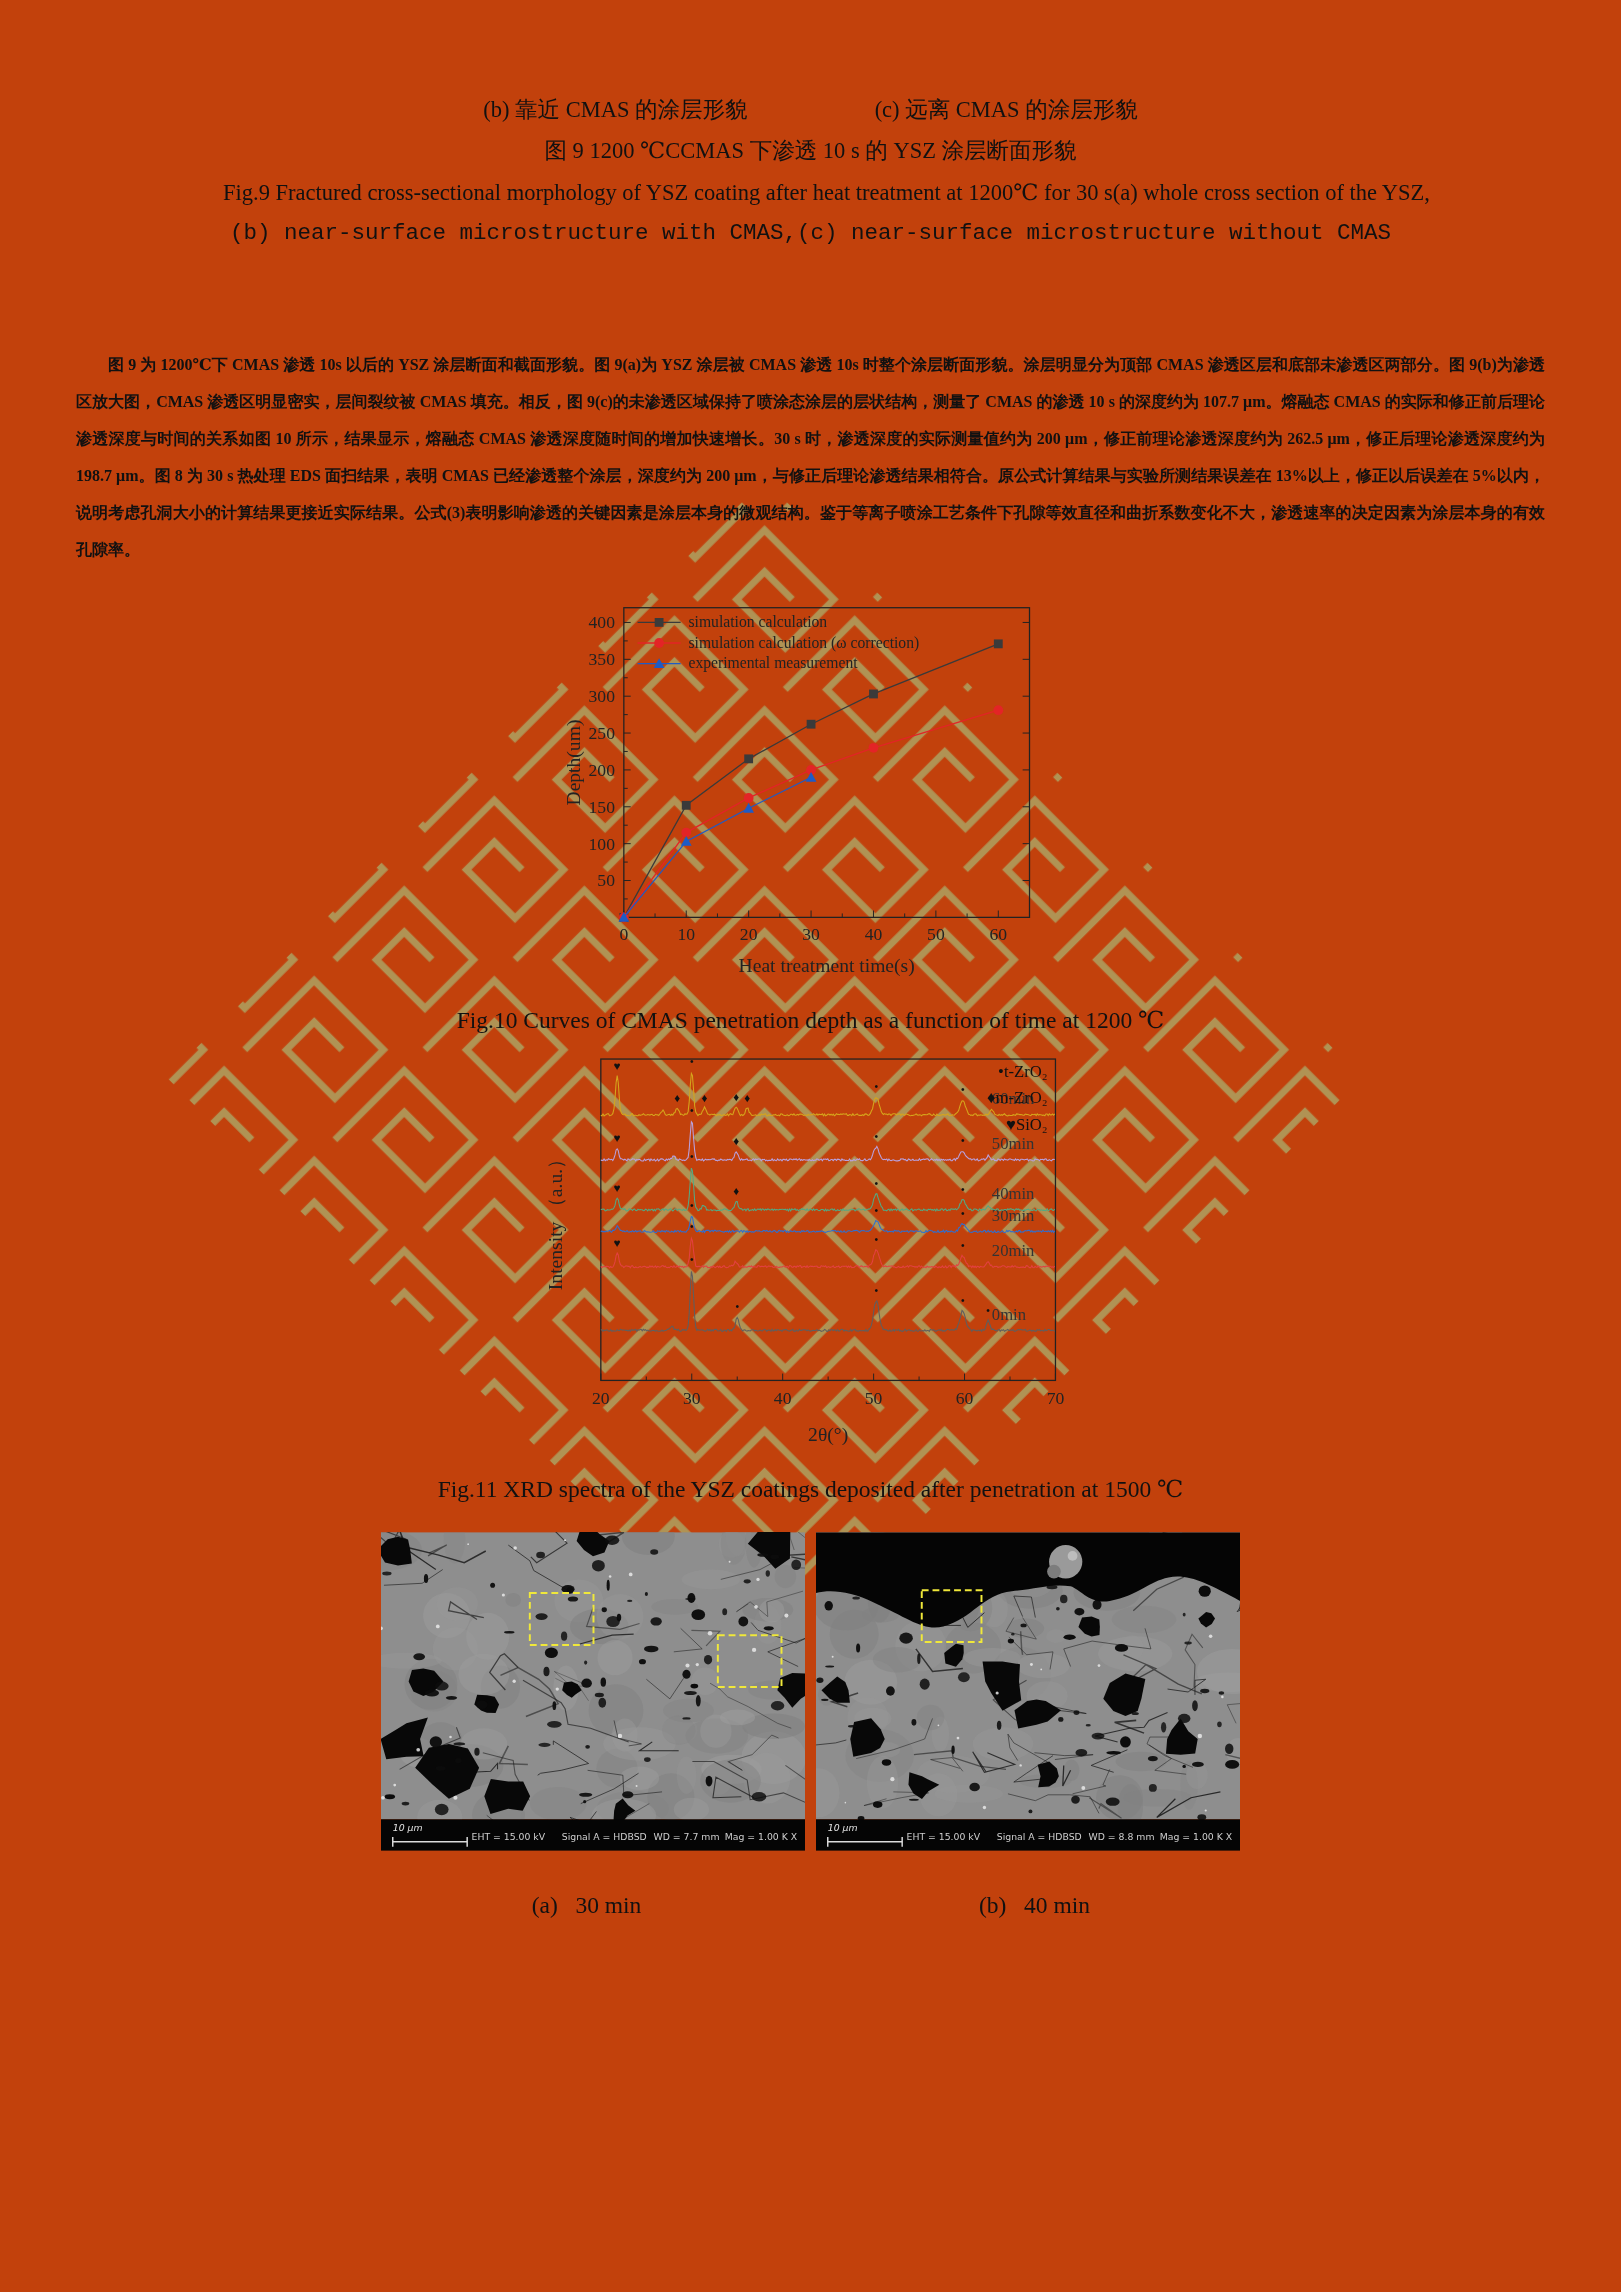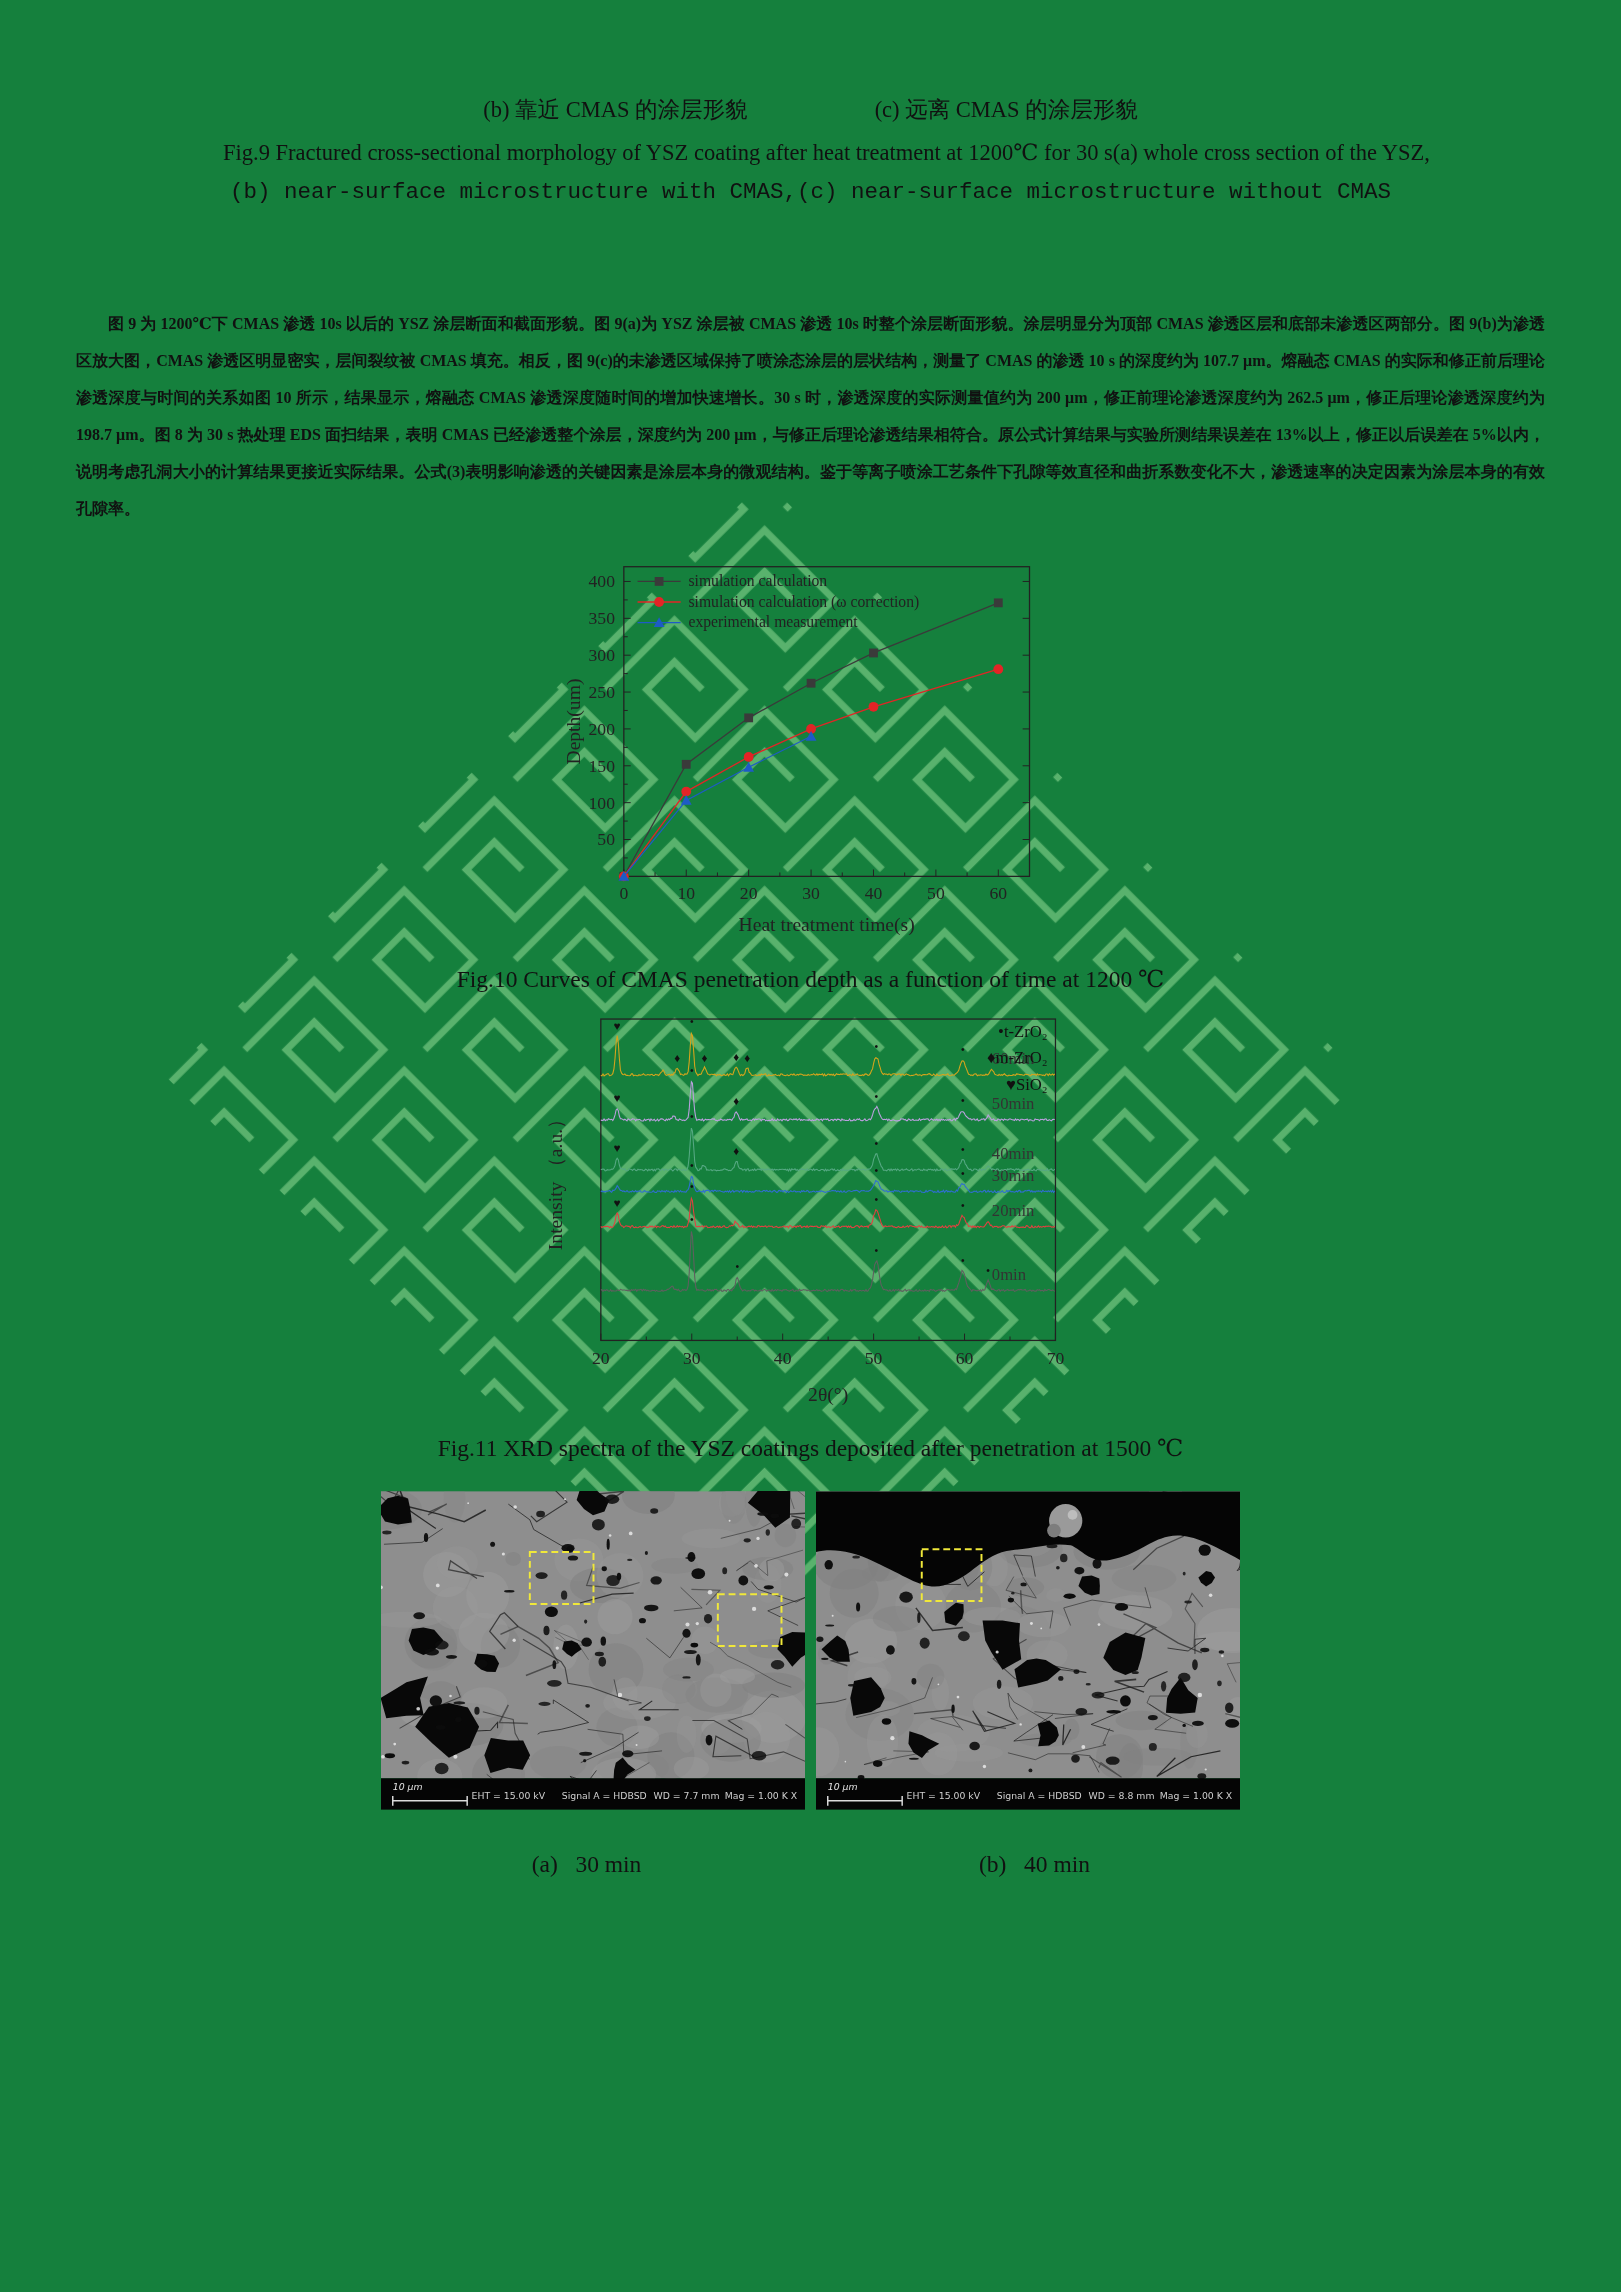--- a/index.html
+++ b/index.html
@@ -1,16 +1,16 @@
 <!DOCTYPE html>
 <html><head>
 <meta charset="utf-8">
 <style>
   html,body{margin:0;padding:0;background:#ffffff;}
-  .page{position:relative;width:1621px;height:2293px;background:#15803d;overflow:hidden;
+  .page{position:relative;width:1621px;height:2293px;background:#c2410c;overflow:hidden;
         font-family:"Liberation Serif","DejaVu Serif",serif;color:#111;}
   .content{position:relative;z-index:1;}
   .wm{position:absolute;left:108px;top:421px;z-index:0;pointer-events:none;}
   .centerline{text-align:center;}
   .row1{margin-top:94px;display:flex;justify-content:center;gap:127px;font-size:22.5px;}
   .zh9{margin-top:9.8px;font-size:22.5px;}
   .encap{font-size:22.5px;}
   .en1{margin-top:13.7px;padding-left:32px;}
   .en2{margin-top:13.7px;font-family:Liberation Mono, monospace;}
   .par{margin:100px 76px 0 76px;font-size:16px;line-height:37px;text-align:justify;text-indent:2em;font-weight:bold;}
@@ -49,20 +49,21 @@
     </defs>
     <polygon points="670,60 1280,670 670,1280 60,670" fill="url(#wmp)" opacity="0.5"></polygon>
   </svg>
 
   <div class="content">
 
     <div class="row1">
       <span>(b) 靠近 CMAS 的涂层形貌</span>
       <span>(c) 远离 CMAS 的涂层形貌</span>
     </div>
+    <div class="centerline zh9">图 9 1200 ℃CCMAS 下渗透 10 s 的 YSZ 涂层断面形貌</div>
     <div class="centerline encap en1">Fig.9 Fractured cross-sectional morphology of YSZ coating after heat treatment at 1200℃ for 30 s(a) whole cross section of the YSZ,</div>
     <div class="centerline encap en2">(b) near-surface microstructure with CMAS,(c) near-surface microstructure without CMAS</div>
 
     <p class="par">图 9 为 1200℃下 CMAS 渗透 10s 以后的 YSZ 涂层断面和截面形貌。图 9(a)为 YSZ 涂层被 CMAS 渗透 10s 时整个涂层断面形貌。涂层明显分为顶部 CMAS 渗透区层和底部未渗透区两部分。图 9(b)为渗透区放大图，CMAS 渗透区明显密实，层间裂纹被 CMAS 填充。相反，图 9(c)的未渗透区域保持了喷涂态涂层的层状结构，测量了 CMAS 的渗透 10 s 的深度约为 107.7 μm。熔融态 CMAS 的实际和修正前后理论渗透深度与时间的关系如图 10 所示，结果显示，熔融态 CMAS 渗透深度随时间的增加快速增长。30 s 时，渗透深度的实际测量值约为 200 μm，修正前理论渗透深度约为 262.5 μm，修正后理论渗透深度约为 198.7 μm。图 8 为 30 s 热处理 EDS 面扫结果，表明 CMAS 已经渗透整个涂层，深度约为 200 μm，与修正后理论渗透结果相符合。原公式计算结果与实验所测结果误差在 13%以上，修正以后误差在 5%以内，说明考虑孔洞大小的计算结果更接近实际结果。公式(3)表明影响渗透的关键因素是涂层本身的微观结构。鉴于等离子喷涂工艺条件下孔隙等效直径和曲折系数变化不大，渗透速率的决定因素为涂层本身的有效孔隙率。</p>
 
     <div class="chartwrap c10">
       <svg id="fig10" width="495" height="390" viewBox="0 0 505 398">
           <rect x="62" y="14" width="414" height="316" fill="none" stroke="#222" stroke-width="1.3"></rect>
           <line x1="62" y1="330" x2="62" y2="323" stroke="#222"></line>
           <text x="62" y="353" class="tick">0</text>

